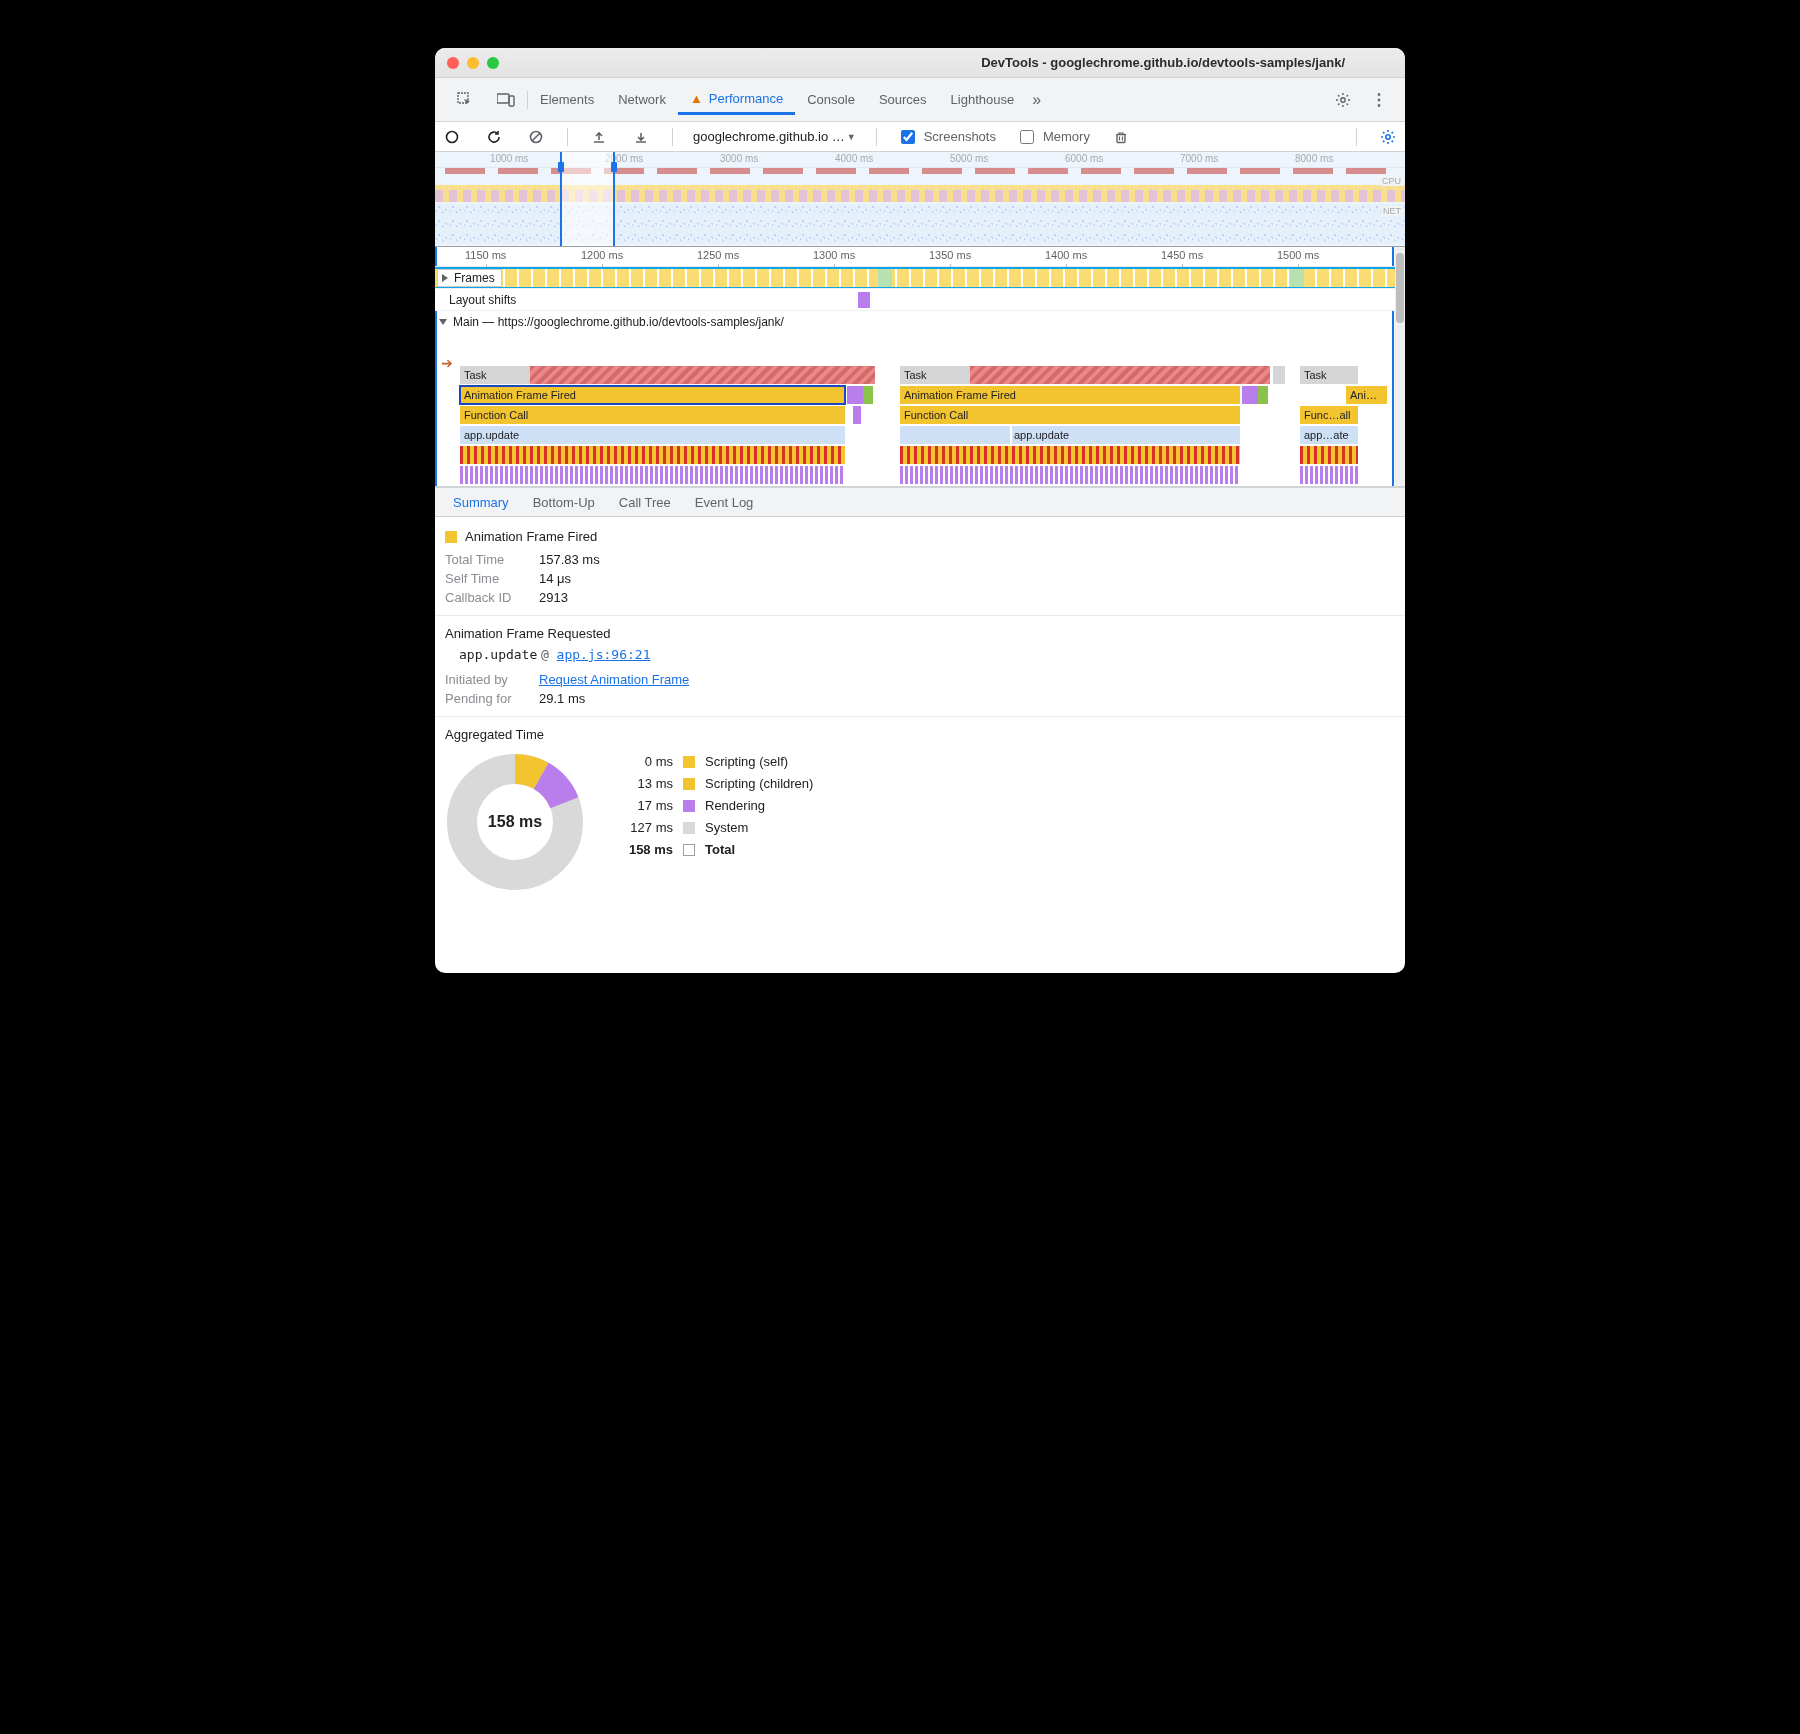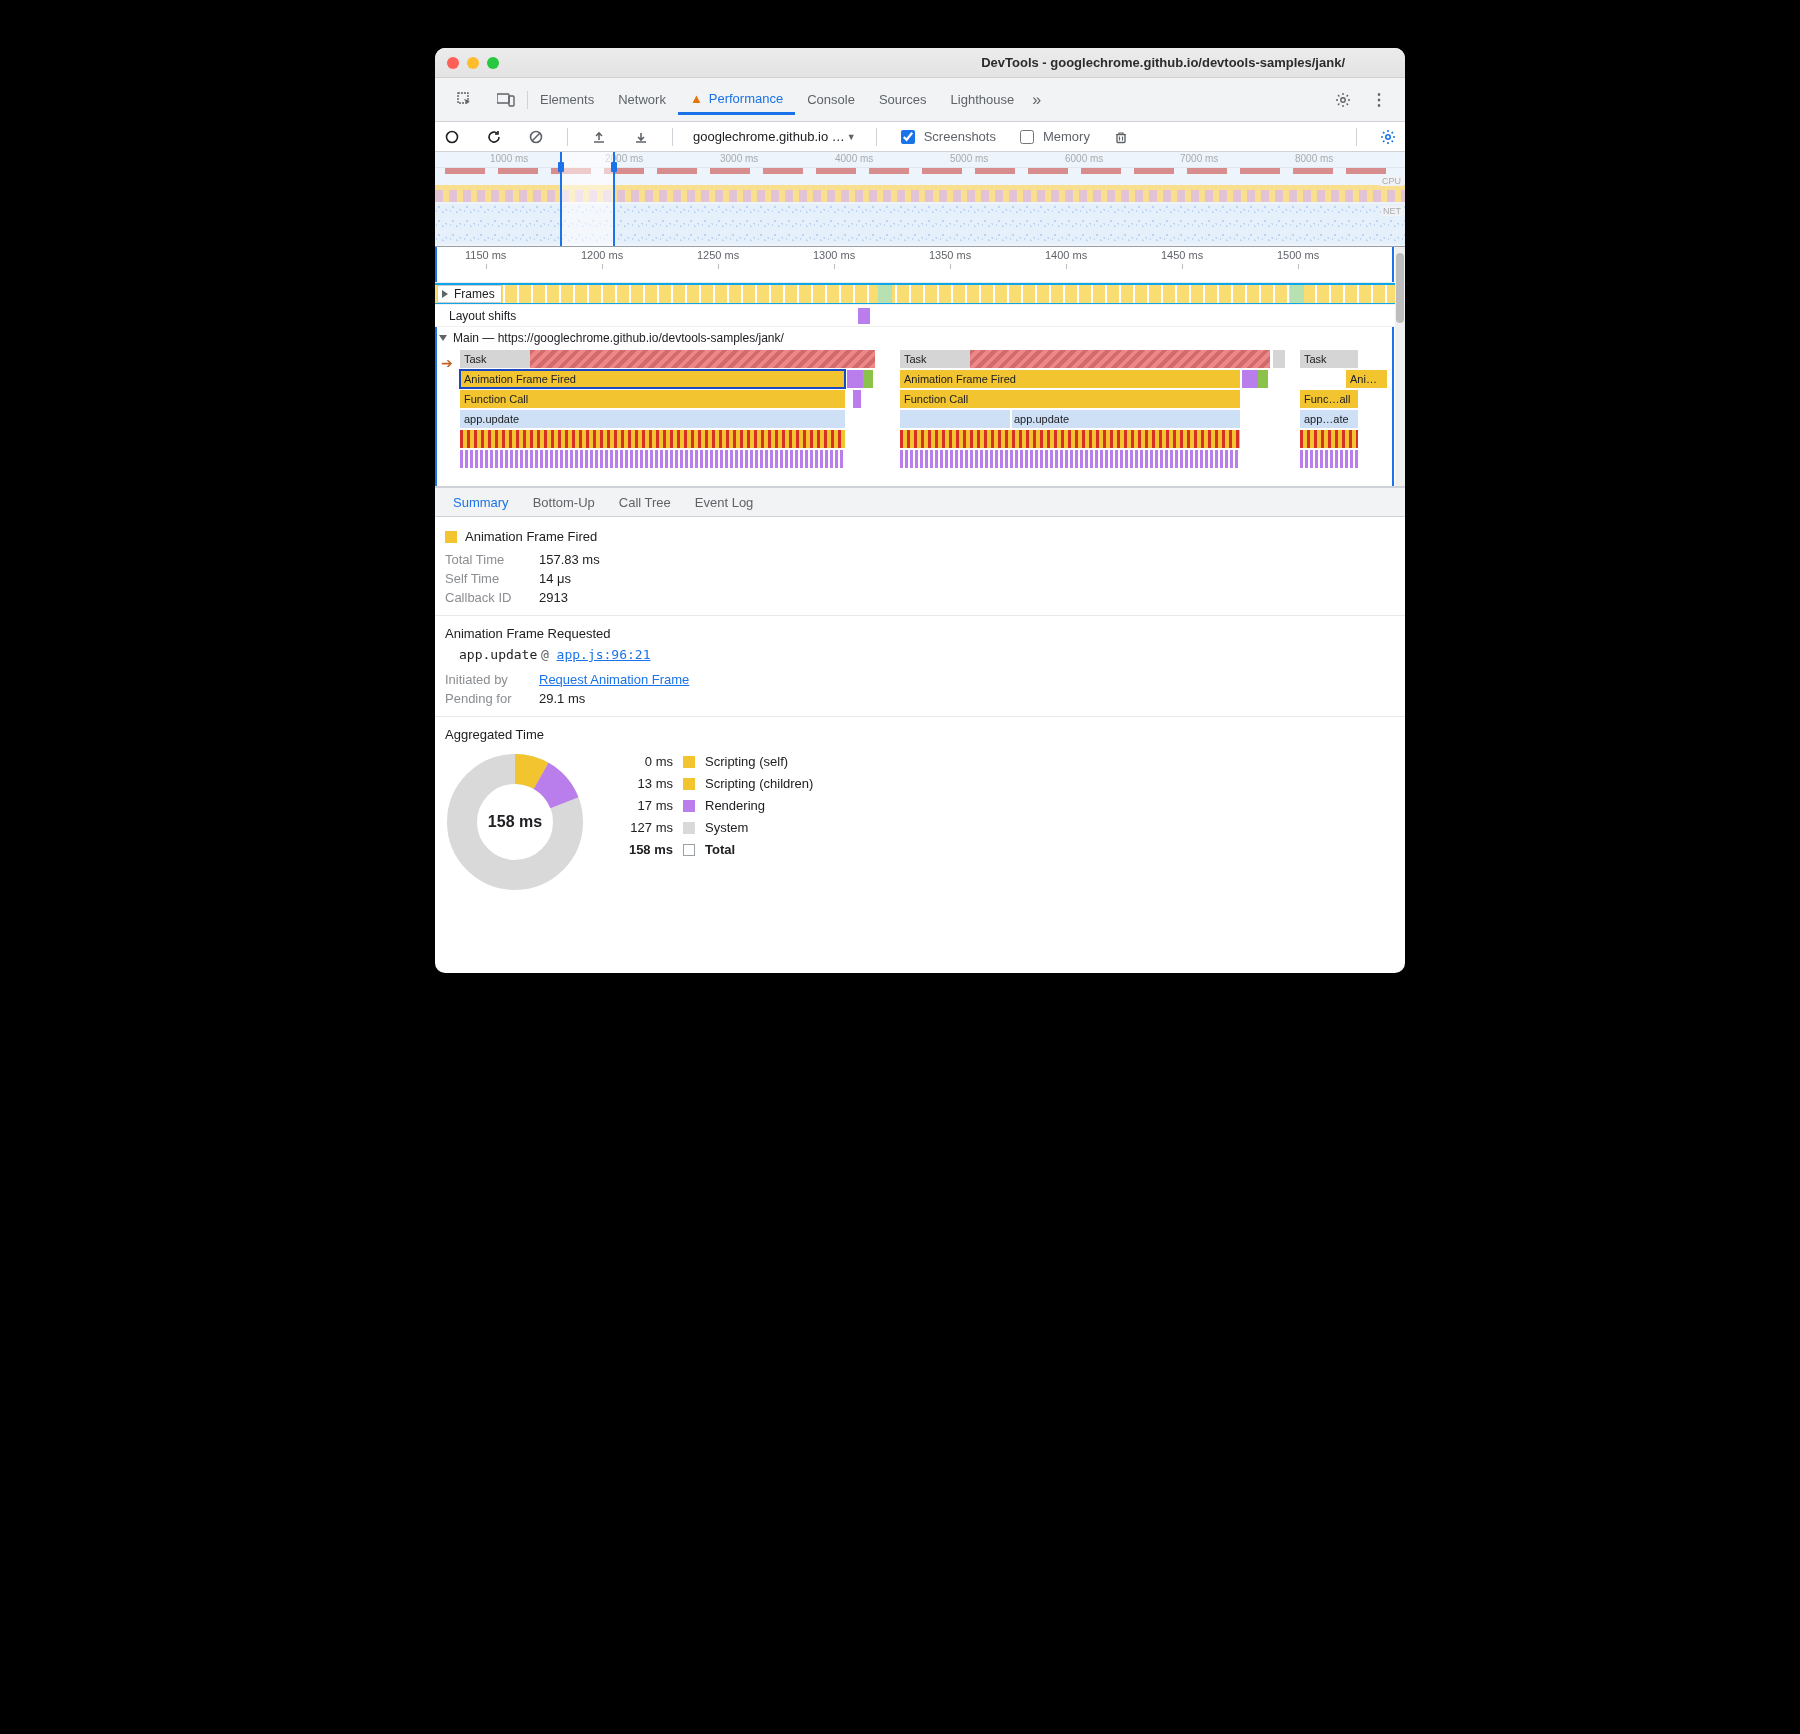--- a/index.html
+++ b/index.html
@@ -54,38 +54,38 @@
   .ov-cpu-fill{position:absolute;bottom:0;width:100%;height:60%;background:repeating-linear-gradient(90deg,var(--yellow) 0 6px,#f2c63f 6px 8px);}
   .ov-purple{position:absolute;bottom:0;height:12px;width:100%;background:repeating-linear-gradient(90deg,rgba(185,126,236,.7) 0 8px,transparent 8px 14px);}
   .ov-net{position:absolute;top:52px;height:40px;width:100%;background:var(--bg-overview2);}
   .ov-noise{position:absolute;inset:0;background:radial-gradient(circle at 10% 50%, #4a86d8 1px, transparent 1px),radial-gradient(circle at 30% 20%, #4a86d8 1px, transparent 1px),radial-gradient(circle at 55% 60%, #4a86d8 1px, transparent 1px),radial-gradient(circle at 80% 40%, #4a86d8 1px, transparent 1px);background-size:14px 14px;opacity:.55}
   .ov-label{position:absolute;right:2px;font-size:9px;color:#5f6368;background:#e4e8ee;padding:0 2px;}
   .ov-sel{position:absolute;top:0;bottom:0;background:rgba(255,255,255,.75);border-left:2px solid var(--accent);border-right:2px solid var(--accent);}
   .ov-handle{position:absolute;top:10px;width:6px;height:10px;background:var(--accent);border-radius:1px;}
   .ov-dim{position:absolute;top:0;bottom:0;background:rgba(255,255,255,.45);}
 
   .stage{position:relative;background:#fff;border-bottom:1px solid var(--border);flex:none;}
-  .st-ruler{height:36px;position:relative;font-size:11px;color:#5f6368;border-bottom:1px solid var(--border-light);}
+  .st-ruler{height:20px;position:relative;font-size:11px;color:#5f6368;border-bottom:1px solid var(--border-light);}
   .st-tick{position:absolute;top:2px}
   .st-tick::after{content:"";display:block;width:1px;height:5px;background:#bbb;position:absolute;left:50%;top:15px}
   .triangle{width:0;height:0;border-top:4px solid transparent;border-bottom:4px solid transparent;border-left:6px solid #5f6368;}
   .triangle.down{border-left:4px solid transparent;border-right:4px solid transparent;border-top:6px solid #5f6368;border-bottom:none;}
 
   .frames-row{height:22px;background:#0ea5e9;position:relative;border-bottom:1px solid #f0f0f0;}
   .frames-strip{position:absolute;left:0;right:0;top:2px;height:18px;background:repeating-linear-gradient(90deg,var(--yellow-pale) 0 12px,#fff 12px 14px);}
   .frames-green{position:absolute;top:2px;height:18px;background:#b7e1b1}
   .frames-label{position:absolute;left:2px;top:2px;height:18px;background:#fff;border:1px solid #ccc;padding:0 6px 0 16px;font-size:12px;display:flex;align-items:center;}
   .frames-label .triangle{position:absolute;left:4px}
 
   .ls-row{height:22px;position:relative;background:#fff;border-bottom:1px solid #f0f0f0;padding-left:14px;font-size:12px;line-height:22px}
   .ls-bar{position:absolute;top:3px;height:16px;background:var(--purple)}
 
   .main-hdr{height:22px;display:flex;align-items:center;gap:6px;padding-left:4px;font-size:12px;color:#202124;background:#fff;}
 
-  .flame{position:relative;height:145px;}
+  .flame{position:relative;height:145px;margin-top:32px;}
   .lane{height:20px;position:relative;}
   .bar{position:absolute;top:1px;height:18px;font-size:11px;line-height:18px;padding:0 4px;white-space:nowrap;overflow:hidden;text-overflow:ellipsis;color:#202124}
   .bar.task{background:var(--grey-task)}
   .bar.task-red{background:linear-gradient(135deg,var(--task-red) 0 100%);background-color:var(--grey-task);
      background:repeating-linear-gradient(135deg,#d26b6b 0 4px,#e88 4px 8px);}
   .bar.aff{background:var(--yellow)}
   .bar.fc{background:var(--yellow)}
   .bar.upd{background:var(--lightblue)}
   .bar.purple{background:var(--purple)}
   .bar.green{background:var(--green)}

